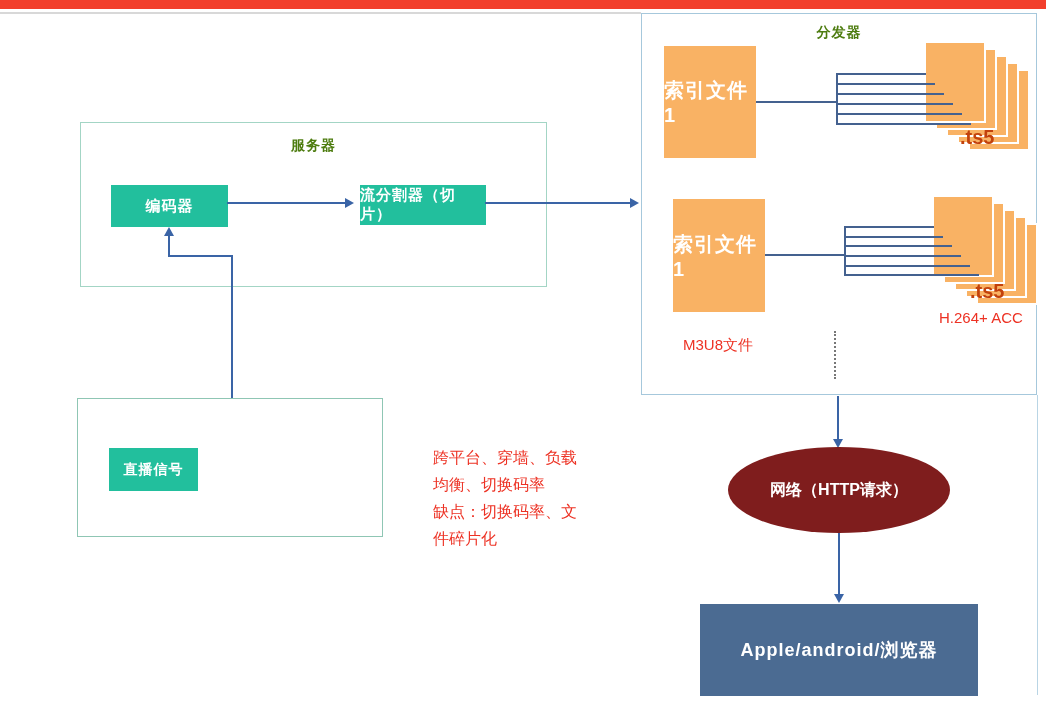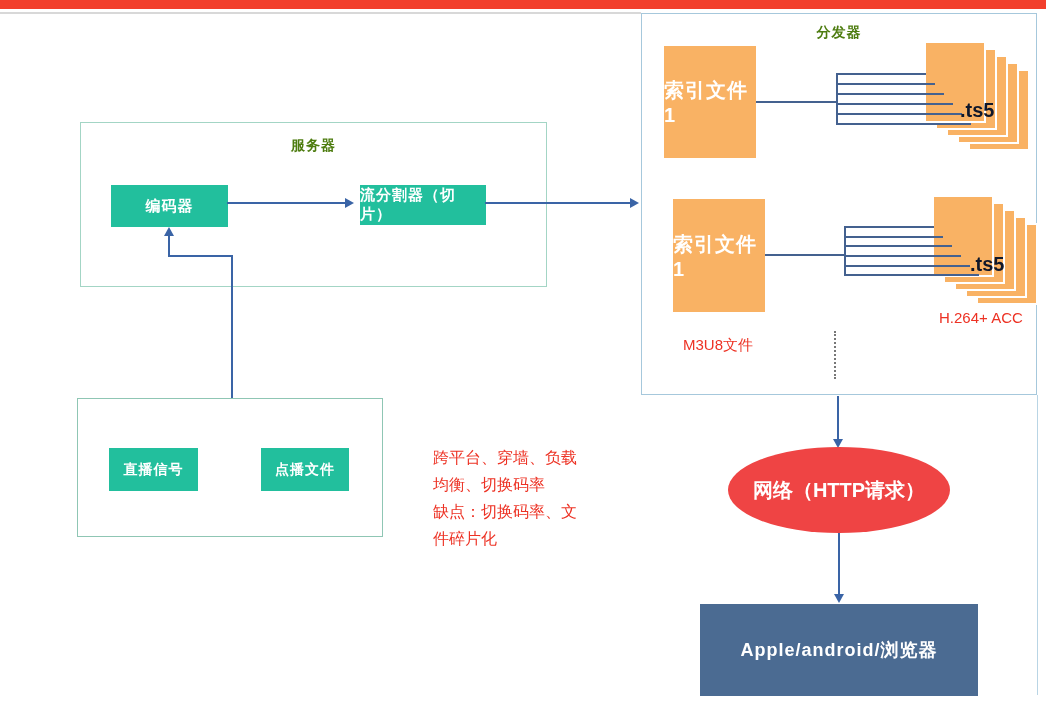--- a/index.html
+++ b/index.html
@@ -16,40 +16,40 @@
   .source-frame{left:77px;top:398px;width:306px;height:139px;border:1px solid #8fc6b4;}
   .frame-label{position:absolute;width:100%;text-align:center;color:#4d7c0f;
                font-weight:bold;font-size:14px;letter-spacing:1px;}
   
   .gnode{background:#22bf9d;color:#fff;font-weight:bold;font-size:15px;letter-spacing:1px;
          display:flex;align-items:center;justify-content:center;box-sizing:border-box;}
   
   .onode{background:#f9b264;color:#fff;font-weight:bold;font-size:20px;letter-spacing:1px;
          display:flex;align-items:center;justify-content:center;}
   .page{background:#f9b264;border:2px solid #fff;box-sizing:border-box;}
-  .ts-label{color:#0f172a;font-weight:bold;font-size:20px;z-index:7;}
+  .ts-label{color:#c2410c;font-weight:bold;font-size:20px;z-index:7;margin-top:27px;}
   
   .hline{border-top:2px solid #3a64a6;height:0;}
   .vline{border-left:2px solid #3a64a6;width:0;}
   .tooth{border-top:2px solid #44618f;height:0;z-index:6;}
   .combv{border-left:2px solid #44618f;width:0;z-index:6;}
   .ah-right{width:0;height:0;border-top:5px solid transparent;border-bottom:5px solid transparent;
             border-left:9px solid #3a64a6;}
   .ah-up{width:0;height:0;border-left:5px solid transparent;border-right:5px solid transparent;
          border-bottom:9px solid #3a64a6;}
   .ah-down{width:0;height:0;border-left:5px solid transparent;border-right:5px solid transparent;
            border-top:9px solid #3a64a6;}
   .dotline{border-left:2px dotted #777;width:0;}
   .edgeline{border-left:1px solid #b9d5e5;width:0;}
   
   .rednote{color:#ed3224;font-size:16px;line-height:27px;font-weight:normal;margin-left:6px;}
   .redsmall{color:#ed3224;font-size:15px;font-weight:normal;}
   
-  .ellipse{left:728px;top:447px;width:222px;height:86px;border-radius:50%;background:#ef4444;
-           color:#fff;font-weight:bold;font-size:20px;display:flex;align-items:center;justify-content:center;}
+  .ellipse{left:728px;top:447px;width:222px;height:86px;border-radius:50%;background:#7f1d1d;
+           color:#fff;font-weight:bold;font-size:16px;display:flex;align-items:center;justify-content:center;}
   
   .client{left:700px;top:604px;width:278px;height:92px;background:#4b6b92;color:#fff;
           font-weight:bold;font-size:18px;display:flex;align-items:center;justify-content:center;letter-spacing:1px;}
 </style>
 </head>
 <body>
 
 <div id="canvas">
 
   <div class="abs topbar"></div>
@@ -67,21 +67,20 @@
   <div class="abs hline" style="left:485px;top:202px;width:147px;"></div>
   <div class="abs ah-right" style="left:630px;top:198px;"></div>
 
   <div class="abs vline" style="left:231px;top:255px;height:143px;"></div>
   <div class="abs hline" style="left:169px;top:255px;width:64px;"></div>
   <div class="abs vline" style="left:168px;top:234px;height:23px;"></div>
   <div class="abs ah-up" style="left:164px;top:227px;"></div>
 
   <div class="abs frame source-frame">
     <div class="abs gnode" style="left:31px;top:49px;width:89px;height:43px;font-size:14px;">直播信号</div>
-    <div class="abs gnode" style="left:183px;top:49px;width:88px;height:43px;font-size:14px;">点播文件</div>
   </div>
 
   <div class="abs" style="left:427px;top:444px;">
     <div class="rednote">跨平台、穿墙、负载</div>
     <div class="rednote">均衡、切换码率</div>
     <div class="rednote">缺点：切换码率、文</div>
     <div class="rednote">件碎片化</div>
   </div>
 
   <div class="abs frame dist-frame">

